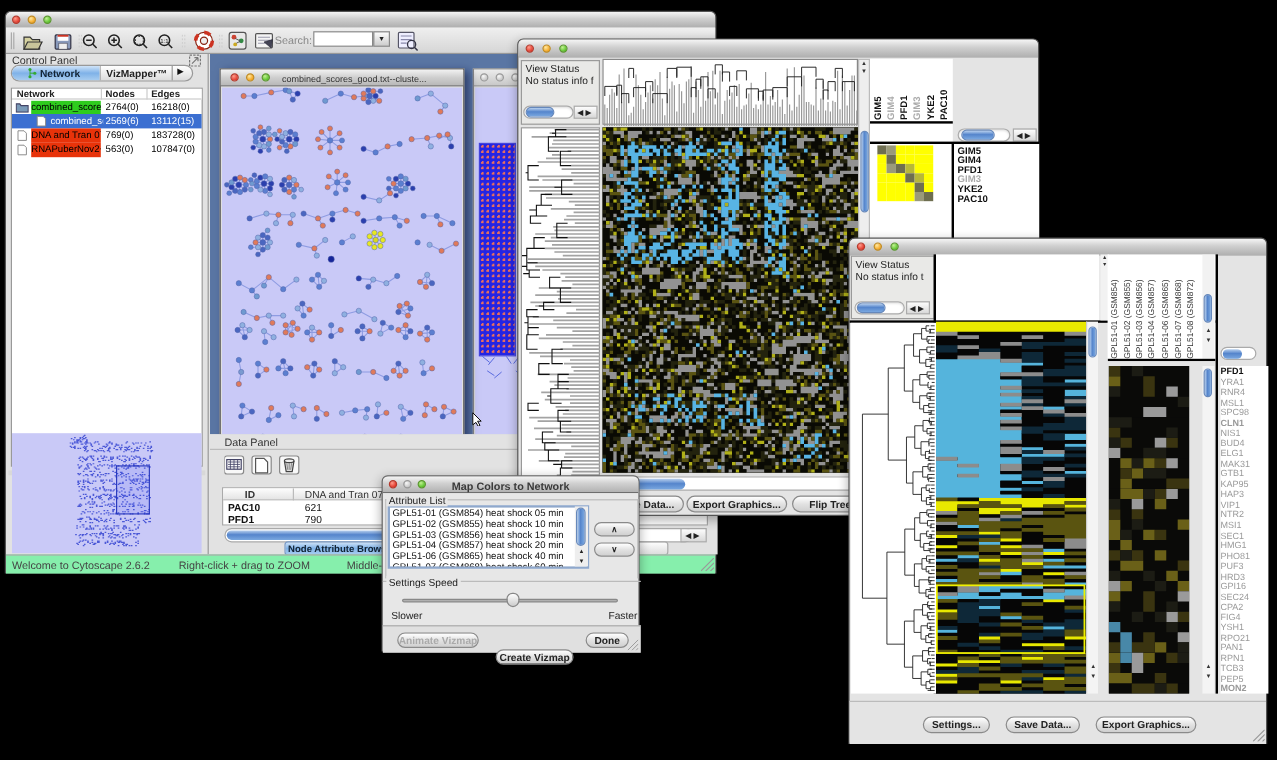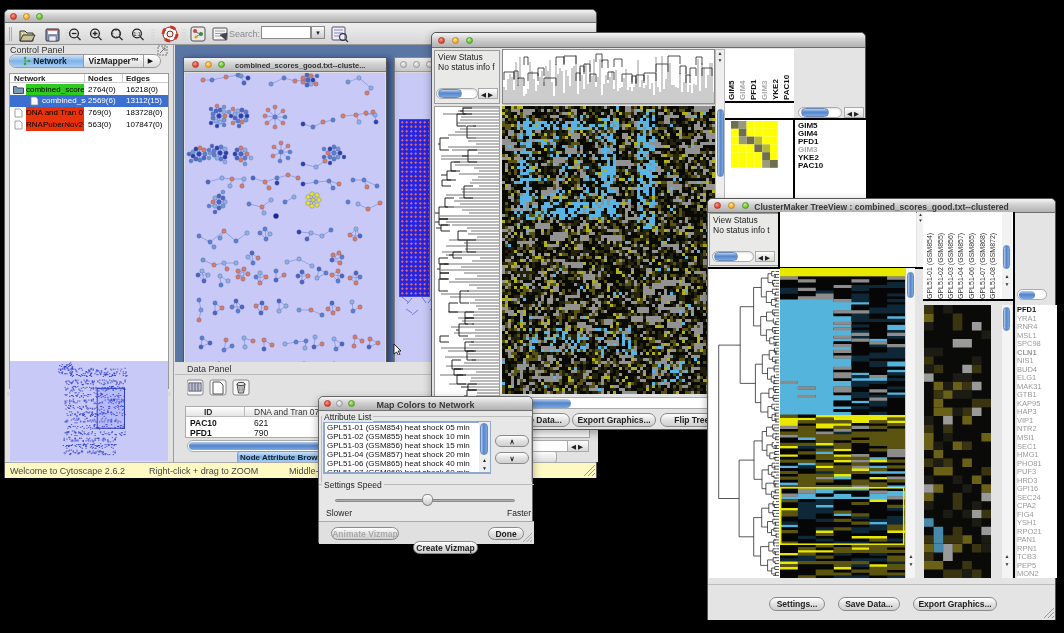--- a/index.html
+++ b/index.html
@@ -154,21 +154,21 @@
           <svg style="position:absolute;left:0px;top:222px" width="60" height="24" viewBox="0 0 60 24">
             <path d="M6 2l6 5M16 3l-5 6M26 2l4 6M36 3l-4 5M46 2l5 5M54 3l-5 6M10 14l6 4M22 15l-6 5M34 14l5 5M46 15l-5 4" stroke="#5566dd" stroke-width="0.8" fill="none"></path>
           </svg>
         </div>
       </div>
       <div style="position:absolute;left:8px;top:12px;width:204px;height:311px;background:#e0e0e0;border:1px solid #555;box-shadow:4px 2px 7px rgba(10,16,60,0.55)">
         <div style="height:14px;background:linear-gradient(#f2f2f2,#cfcfcf 50%,#b8b8b8);border-bottom:1px solid #777;position:relative">
           <div class="tl red" style="left:8px;top:3px"></div>
           <div class="tl yel" style="left:21px;top:3px"></div>
           <div class="tl grn" style="left:34px;top:3px"></div>
-          <div style="position:absolute;left:51px;top:3px;font-size:7.5px;font-weight:bold;color:#333;white-space:nowrap">combined_scores_good.txt--cluste...</div>
+          <div style="position:absolute;left:51px;top:3px;font-size:7.5px;font-weight:normal;color:#333;white-space:nowrap">combined_scores_good.txt--cluste...</div>
         </div>
         <div style="position:absolute;left:1px;top:15px;right:1px;bottom:1px;background:#c9c9f7;overflow:hidden"><svg width="202" height="295" viewBox="182 61 202 295">
             <path d="M200 68L209 68M209 68L223 65M223 65L235 63M238 64L245 66M238 64L241 71M245 66L241 71M268 72L281 66M281 66L292 69M292 69L301 68M301 68L313 72M305 68L310 68M305 68L308 72M305 68L304 73M305 68L300 70M305 68L300 66M305 68L304 63M305 68L308 64M308 64L314 64M345 70L356 66M356 66L368 76M368 76L364 81M216 104L222 104M216 104L221 108M221 108L221 113M216 104L217 110M217 110L214 114M216 104L213 109M213 109L208 111M216 104L210 106M216 104L210 102M210 102L208 97M216 104L213 99M213 99L214 94M216 104L217 98M217 98L221 95M216 104L221 100M221 100L226 100M238 104L244 104M238 104L243 108M238 104L239 110M239 110L236 114M238 104L235 109M235 109L230 111M238 104L232 106M232 106L228 104M238 104L232 102M232 102L230 97M238 104L235 99M238 104L239 98M238 104L243 100M272 105L282 105M272 105L280 111M272 105L272 115M272 105L264 111M272 105L262 104M272 105L265 98M272 105L272 95M272 105L280 99M300 112L310 115M310 115L320 110M320 110L330 108M340 104L353 103M353 103L356 110M353 103L363 101M363 101L372 103M372 103L373 110M362 104L370 100M196 142L202 142M202 142L206 146M196 142L201 146M196 142L197 148M196 142L193 147M193 147L188 149M196 142L190 144M190 144L186 142M196 142L190 140M196 142L193 137M196 142L197 136M196 142L201 138M201 138L206 138M217 141L223 141M217 141L222 145M222 145L222 150M217 141L218 147M217 141L214 146M217 141L211 143M211 143L207 141M217 141L211 139M211 139L209 134M217 141L214 136M217 141L218 135M217 141L222 137M238 142L244 142M244 142L248 146M238 142L242 146M242 146L242 152M238 142L238 148M238 142L234 146M238 142L232 142M238 142L234 138M238 142L238 136M238 142L242 138M278 140L287 140M278 140L285 146M278 140L277 149M278 140L270 144M278 140L271 135M278 140L278 131M278 140L285 134M331 141L337 141M337 141L341 145M331 141L335 145M331 141L331 147M331 147L327 151M331 141L327 145M327 145L321 145M331 141L325 141M325 141L321 137M331 141L327 137M331 141L331 135M331 141L335 137M300 152L313 155M313 155L322 149M205 170L219 166M219 166L229 167M229 167L227 174M229 167L241 167M241 167L239 174M250 166L262 170M262 170L266 176M262 170L274 166M274 166L274 171M274 166L285 163M285 163L295 166M300 172L313 170M313 170L326 169M326 169L330 176M326 169L336 172M350 168L361 168M361 168L364 175M361 168L374 174M216 190L222 190M216 190L220 194M216 190L216 196M216 196L212 200M216 190L212 194M212 194L206 194M216 190L210 190M216 190L212 186M216 190L216 184M216 184L220 180M216 190L220 186M310 188L316 188M310 188L314 193M310 188L309 194M310 188L305 191M310 188L305 185M310 188L309 182M310 188L314 183M246 192L259 195M259 195L261 201M259 195L268 188M282 190L291 185M355 192L365 197M365 197L377 191M196 224L207 230M207 230L211 235M207 230L221 219M221 219L217 226M221 219L233 229M233 229L244 221M267 222L263 227M267 222L262 217M263 227L257 221M263 227L262 217M257 221L262 217M296 220L308 221M308 221L304 227M308 221L319 224M319 224L328 218M357 224L347 223M357 224L353 217M352 227L347 223M352 227L353 217M347 223L353 217M200 248L211 253M211 253L221 251M221 251L224 257M221 251L233 251M255 246L249 241M250 251L245 245M250 251L249 241M245 245L249 241M284 250L296 247M296 247L309 254M339 245L337 251M339 245L329 248M339 245L336 241M337 251L329 248M337 251L330 243M329 248L330 243M329 248L336 241M330 243L336 241M205 263L201 269M205 263L195 263M205 263L199 259M201 269L195 263M201 269L199 259M195 263L199 259M225 269L217 264M218 273L217 264M245 262L235 265M245 262L235 259M245 262L241 257M240 267L235 259M240 267L241 257M235 265L235 259M235 265L241 257M235 259L241 257M263 265L257 271M263 265L253 265M263 265L257 261M257 271L253 265M257 271L257 261M253 265L257 261M281 263L273 268M273 268L273 259M305 264L299 270M305 264L295 264M305 264L299 260M299 270L299 260M323 261L314 266M323 261L316 257M314 266L316 257M339 264L335 269M339 264L329 263M339 264L335 259M335 269L329 263M335 269L335 259M329 263L335 259M357 265L353 271M357 265L347 266M357 265L353 261M353 271L347 266M353 271L353 261M347 266L353 261M196 288L198 298M198 298L196 308M219 296L212 301M219 296L212 291M212 301L212 291M239 295L229 295M239 295L233 289M235 299L233 289M229 295L233 289M263 296L258 301M263 296L259 291M258 301L253 294M258 301L259 291M253 294L259 291M283 294L276 299M283 294L276 289M276 299L276 289M296 298L308 298M308 298L319 303M335 297L330 301M335 297L329 291M330 301L325 297M330 301L329 291M325 297L329 291M357 295L350 299M350 299L349 290M207 331L198 335M207 331L199 326M198 335L199 326M229 334L221 338M221 338L223 328M250 329L241 326M242 335L241 326M269 333L261 328M261 337L261 328M282 332L293 330M293 330L303 329M303 329L302 336M319 332L311 335M311 335L312 325M339 332L333 337M339 332L331 327M333 337L331 327M359 329L352 325M351 334L352 325M375 331L366 335M375 331L367 327M366 335L367 327" stroke="#8e9ce2" stroke-width="0.9" fill="none"></path>
             <circle cx="200" cy="68" r="2.2" fill="#e07a5a" stroke="#5566aa" stroke-width="0.4"></circle>
             <circle cx="209" cy="68" r="2.2" fill="#5b7fd0" stroke="#5566aa" stroke-width="0.4"></circle>
             <circle cx="223" cy="65" r="2.2" fill="#e07a5a" stroke="#5566aa" stroke-width="0.4"></circle>
             <circle cx="235" cy="63" r="2.2" fill="#5b7fd0" stroke="#5566aa" stroke-width="0.4"></circle>
             <circle cx="238" cy="64" r="2.2" fill="#6f9ad0" stroke="#5566aa" stroke-width="0.4"></circle>
             <circle cx="245" cy="66" r="2.2" fill="#2b3fae" stroke="#5566aa" stroke-width="0.4"></circle>
             <circle cx="241" cy="71" r="2.2" fill="#4a66c0" stroke="#5566aa" stroke-width="0.4"></circle>
@@ -530,21 +530,21 @@
         <div style="position:absolute;left:4px;top:21px;font-weight:bold">PFD1</div>
         <div style="position:absolute;left:68px;top:21px">790</div>
       </div>
       <div style="position:absolute;left:12px;top:78px;width:390px;height:12px;background:#fff;border:1px solid #aaa;border-radius:7px">
         <div style="position:absolute;left:1px;top:1px;width:330px;height:8px;border-radius:5px;background:linear-gradient(#b8d0ee,#5585cc 45%,#7aa8e0)"></div>
       </div>
       <div style="position:absolute;left:392px;top:78px;width:22px;height:12px;background:linear-gradient(#fdfdfd,#d8d8d8);border:1px solid #aaa;font-size:6.5px;color:#222;text-align:center;line-height:12px;letter-spacing:2px">◀▶</div>
       <div style="position:absolute;left:62px;top:89px;width:88px;height:12px;background:linear-gradient(#cfe3f8,#7fb2e8 50%,#a8cdf0);border:1px solid #7a9cc8;border-radius:3px;font-size:8px;font-weight:bold;text-align:center;line-height:12px;color:#123;white-space:nowrap;overflow:hidden">Node Attribute Brows</div>
       <div style="position:absolute;left:152px;top:89px;width:230px;height:12px;background:linear-gradient(#fdfdfd,#dcdcdc);border:1px solid #aaa;border-radius:3px"></div>
     </div>
-    <div style="position:absolute;left:0;top:452px;width:100%;height:16px;background:#fef9c3;border-top:1px solid #aaa;font-size:9px;color:#444">
+    <div style="position:absolute;left:0;top:452px;width:100%;height:16px;background:#86efac;border-top:1px solid #aaa;font-size:9px;color:#444">
       <span style="position:absolute;left:5px;top:3px">Welcome to Cytoscape 2.6.2</span>
       <span style="position:absolute;left:144px;top:3px">Right-click + drag to ZOOM</span>
       <span style="position:absolute;left:284px;top:3px">Middle-click +</span>
     </div>
     <svg style="position:absolute;right:1px;bottom:1px" width="11" height="11" viewBox="0 0 11 11">
       <path d="M11 0L0 11M11 4L4 11M11 8L8 11" stroke="#999" stroke-width="1"></path>
     </svg>
   </div>
 <div class="win" style="left:431px;top:32px;width:435px;height:398px;background:#e4e4e4;border:1px solid #555;border-radius:5px 5px 0 0">
     <div class="tbar" style="height:15px"></div>
@@ -643,21 +643,20 @@
     <div class="btnp" style="left:8px;top:380px;width:60px;height:14px;line-height:13px">Settings...</div>
     <div class="btnp" style="left:74px;top:380px;width:64px;height:14px;line-height:13px">Save Data...</div>
     <div class="btnp" style="left:140px;top:380px;width:84px;height:14px;line-height:13px">Export Graphics...</div>
     <div class="btnp" style="left:228px;top:380px;width:92px;height:14px;line-height:13px">Flip Tree Nodes</div>
   </div>
 <div class="win" style="left:707px;top:198px;width:349px;height:422px;background:#e4e4e4;border:1px solid #555;border-radius:5px 5px 0 0">
     <div class="tbar" style="height:14px"></div>
     <div class="tl red" style="left:6px;top:3px"></div>
     <div class="tl yel" style="left:20px;top:3px"></div>
     <div class="tl grn" style="left:34px;top:3px"></div>
-    <div class="ttxt" style="top:3px;font-size:8.5px">ClusterMaker TreeView : combined_scores_good.txt--clustered</div>
     <div class="statusbox" style="left:1px;top:14px;width:70px;height:53px">View Status<br>No status info t</div>
     <div style="position:absolute;left:4px;top:52px;width:42px;height:11px;background:#fff;border:1px solid #aaa;border-radius:6px;box-shadow:inset 0 1px 2px #00000022">
       <div style="position:absolute;left:1px;top:0px;width:24px;height:9px;border-radius:5px;background:linear-gradient(#b8d0ee,#5585cc 45%,#7aa8e0);border:0.5px solid #6688bb"></div>
     </div>
     <div style="position:absolute;left:47px;top:52px;width:20px;height:11px;background:linear-gradient(#fdfdfd,#d8d8d8);border:1px solid #aaa;font-size:6.5px;color:#222;text-align:center;line-height:11px;letter-spacing:2px">◀▶</div>
     <div style="position:absolute;left:70px;top:13px;width:2px;height:366px;background:#000"></div>
     <div style="position:absolute;left:72px;top:13px;width:136px;height:55px;background:#fff"></div>
     <div style="position:absolute;left:0px;top:68px;width:306px;height:2px;background:#000"></div>
     <div style="position:absolute;left:209px;top:13px;width:7px;height:55px;background:#f2f2f2;font-size:4.5px;text-align:center;color:#333;line-height:6px">▲<br>▼</div>
     <div style="position:absolute;left:215px;top:13px;width:90px;height:89px;background:#fff;overflow:hidden">
@@ -733,21 +732,21 @@
       <div style="position:absolute;left:0px;top:179.1px;font-size:7.5px;font-weight:normal;color:#999">GPI16</div>
       <div style="position:absolute;left:0px;top:187.7px;font-size:7.5px;font-weight:normal;color:#999">SEC24</div>
       <div style="position:absolute;left:0px;top:196.2px;font-size:7.5px;font-weight:normal;color:#999">CPA2</div>
       <div style="position:absolute;left:0px;top:204.7px;font-size:7.5px;font-weight:normal;color:#999">FIG4</div>
       <div style="position:absolute;left:0px;top:213.2px;font-size:7.5px;font-weight:normal;color:#999">YSH1</div>
       <div style="position:absolute;left:0px;top:221.8px;font-size:7.5px;font-weight:normal;color:#999">RPO21</div>
       <div style="position:absolute;left:0px;top:230.3px;font-size:7.5px;font-weight:normal;color:#999">PAN1</div>
       <div style="position:absolute;left:0px;top:238.8px;font-size:7.5px;font-weight:normal;color:#999">RPN1</div>
       <div style="position:absolute;left:0px;top:247.4px;font-size:7.5px;font-weight:normal;color:#999">TCB3</div>
       <div style="position:absolute;left:0px;top:255.9px;font-size:7.5px;font-weight:normal;color:#999">PEP5</div>
-      <div style="position:absolute;left:0px;top:264.4px;font-size:7.5px;font-weight:normal;color:#999">MON2</div>
+      <div style="position:absolute;left:0px;top:264.4px;font-size:7.5px;font-weight:bold;color:#999">MON2</div>
     </div>
     <div style="position:absolute;left:0px;top:385px;width:100%;height:36px;background:#e4e4e4;border-top:1px solid #bbb"></div>
     <div class="btnp" style="left:61px;top:398px;width:56px;height:14px;line-height:13px">Settings...</div>
     <div class="btnp" style="left:130px;top:398px;width:62px;height:14px;line-height:13px">Save Data...</div>
     <div class="btnp" style="left:205px;top:398px;width:84px;height:14px;line-height:13px">Export Graphics...</div>
     <svg style="position:absolute;right:1px;bottom:1px" width="10" height="10" viewBox="0 0 10 10">
       <path d="M10 0L0 10M10 4L4 10M10 8L8 10" stroke="#999" stroke-width="1"></path>
     </svg>
   </div>
 <div class="win" style="left:318px;top:396px;width:215px;height:147px;background:#e7e7e7;border:1px solid #666;border-radius:5px 5px 0 0">

